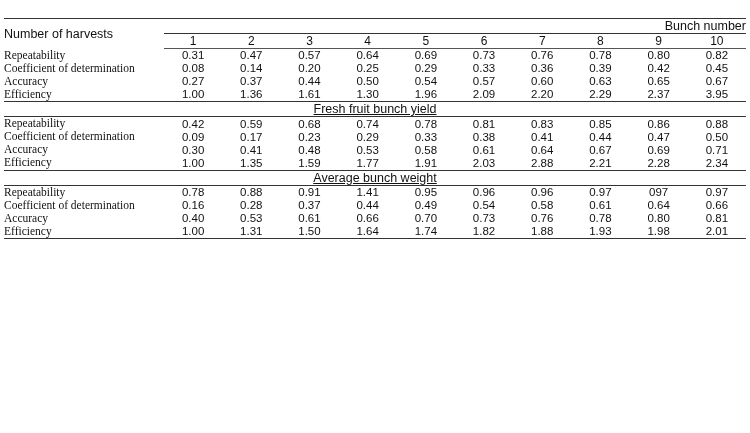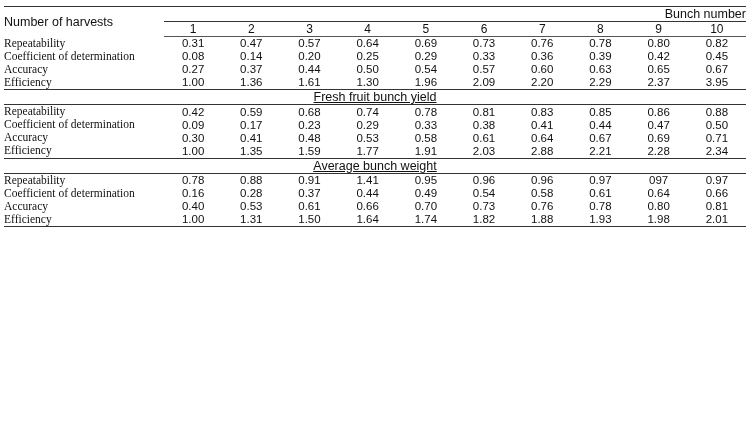--- a/index.html
+++ b/index.html
@@ -11,21 +11,21 @@
     height: 433px;
     background: #ffffff;
     font-family: "Liberation Sans", sans-serif;
     color: #111111;
     overflow: hidden;
   }
   #table-wrap {
     width: 750px;
     height: 433px;
     box-sizing: border-box;
-    padding: 6px 4px 4px 4px;
+    padding: 18px 4px 4px 4px;
   }
   table.data-table {
     border-collapse: collapse;
     width: 742px;
     table-layout: fixed;
     font-size: 11.5px;
   }
   table.data-table td, table.data-table th {
     padding: 0;
     vertical-align: middle;

